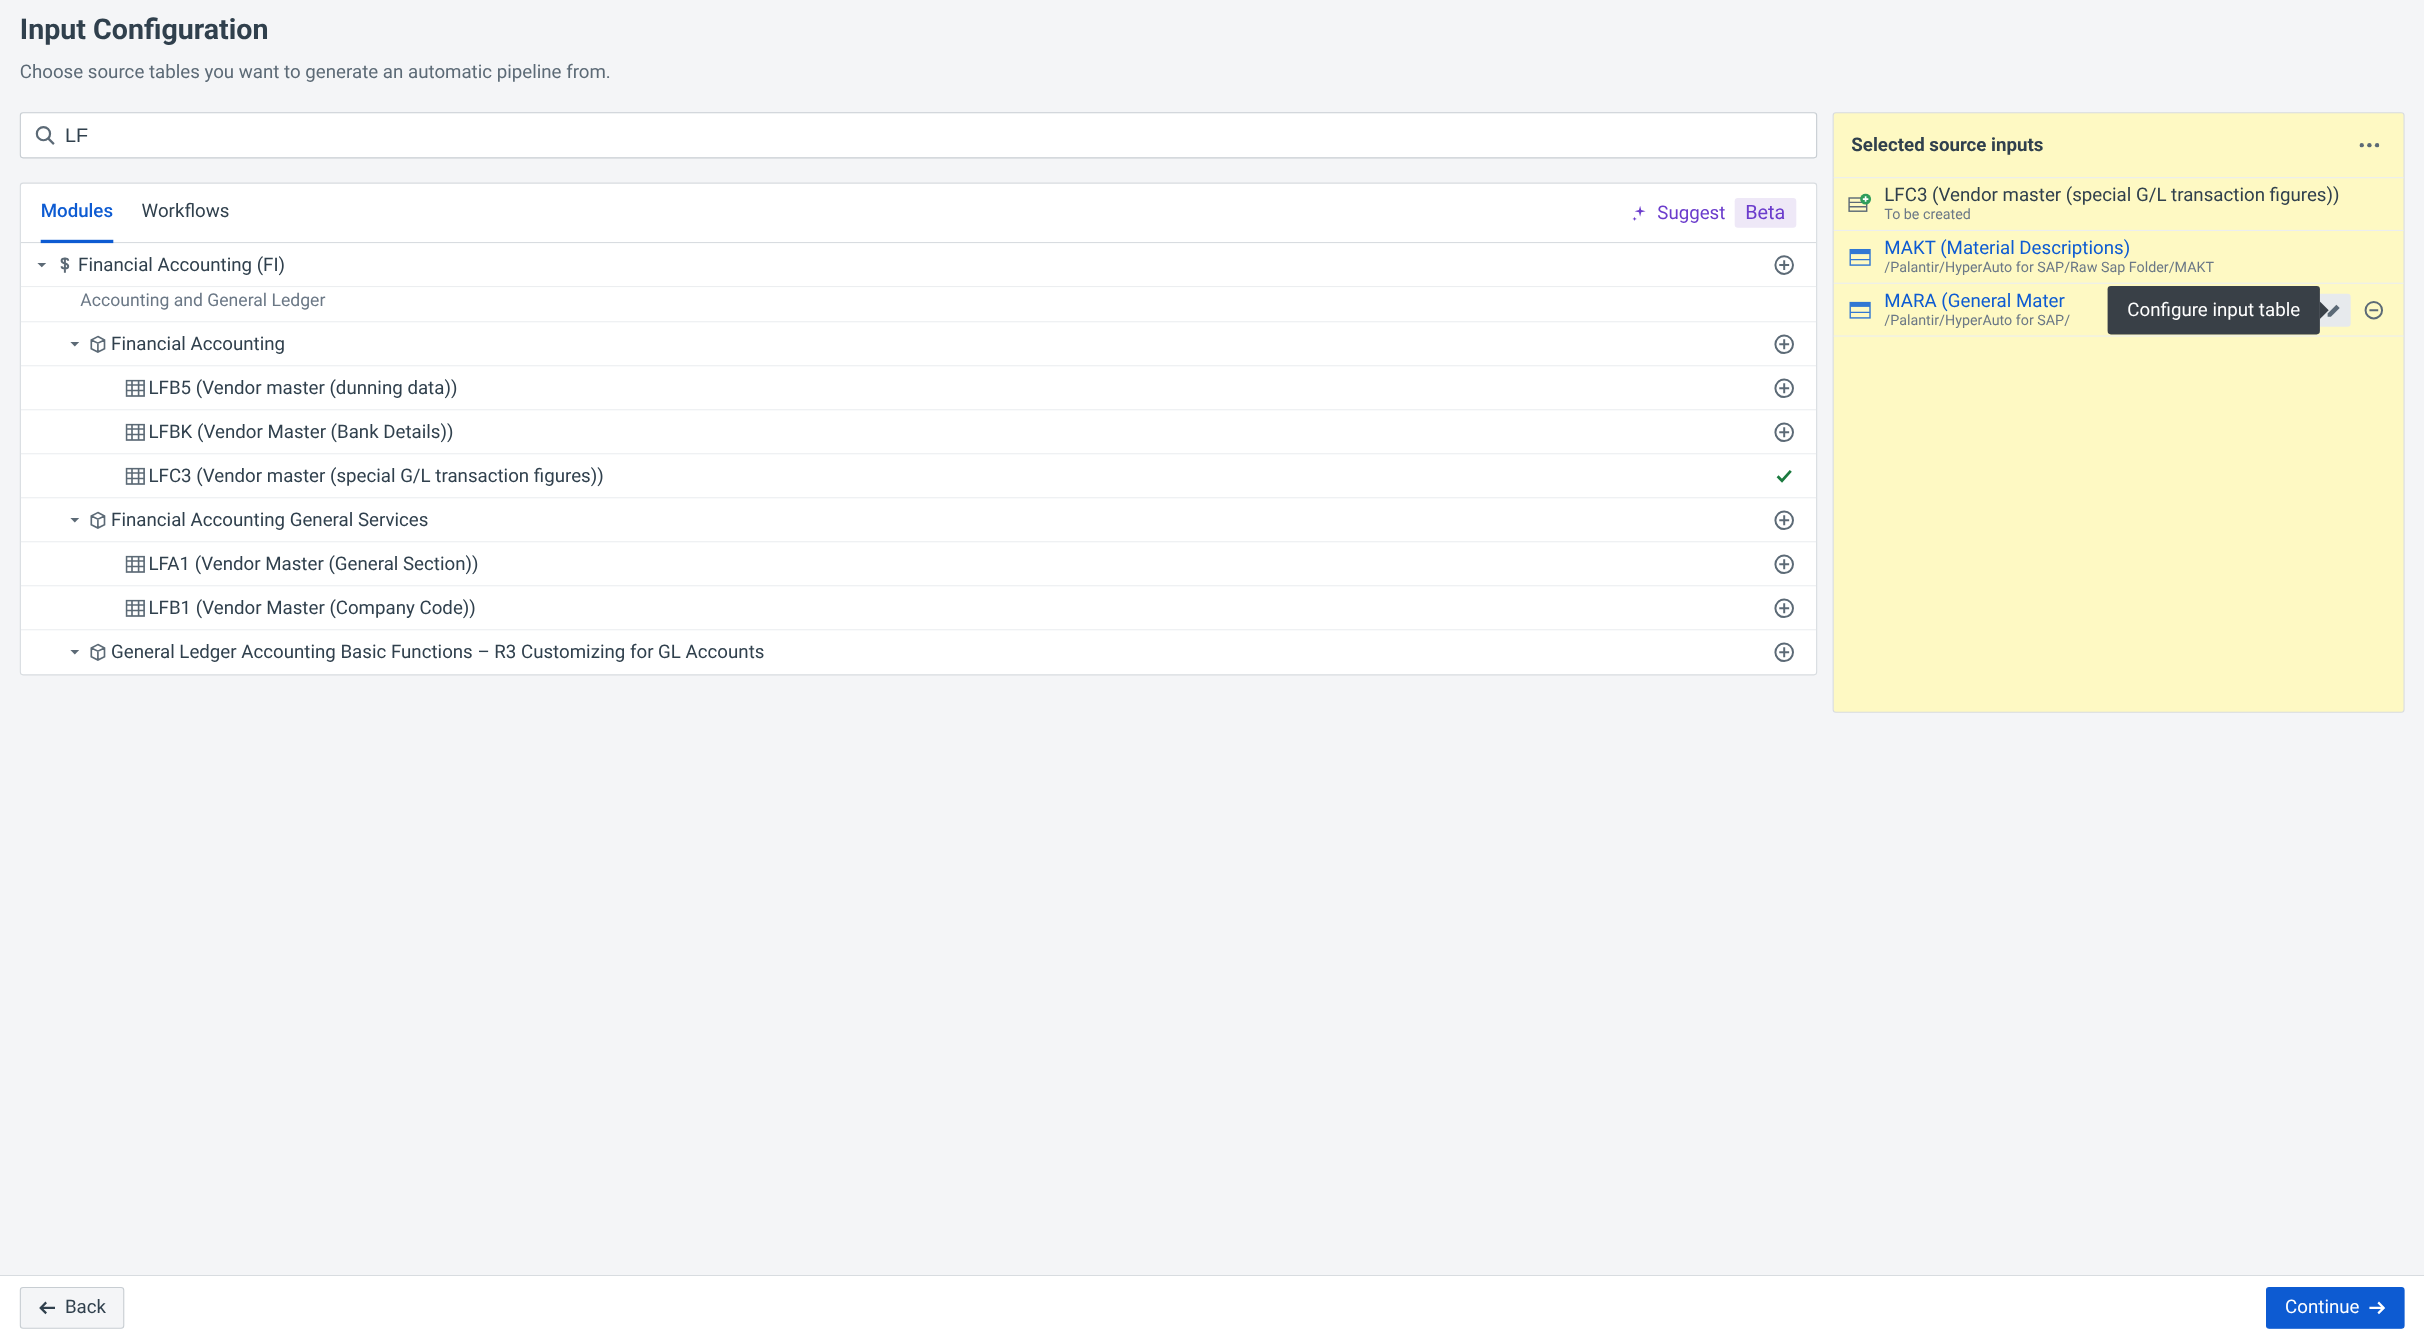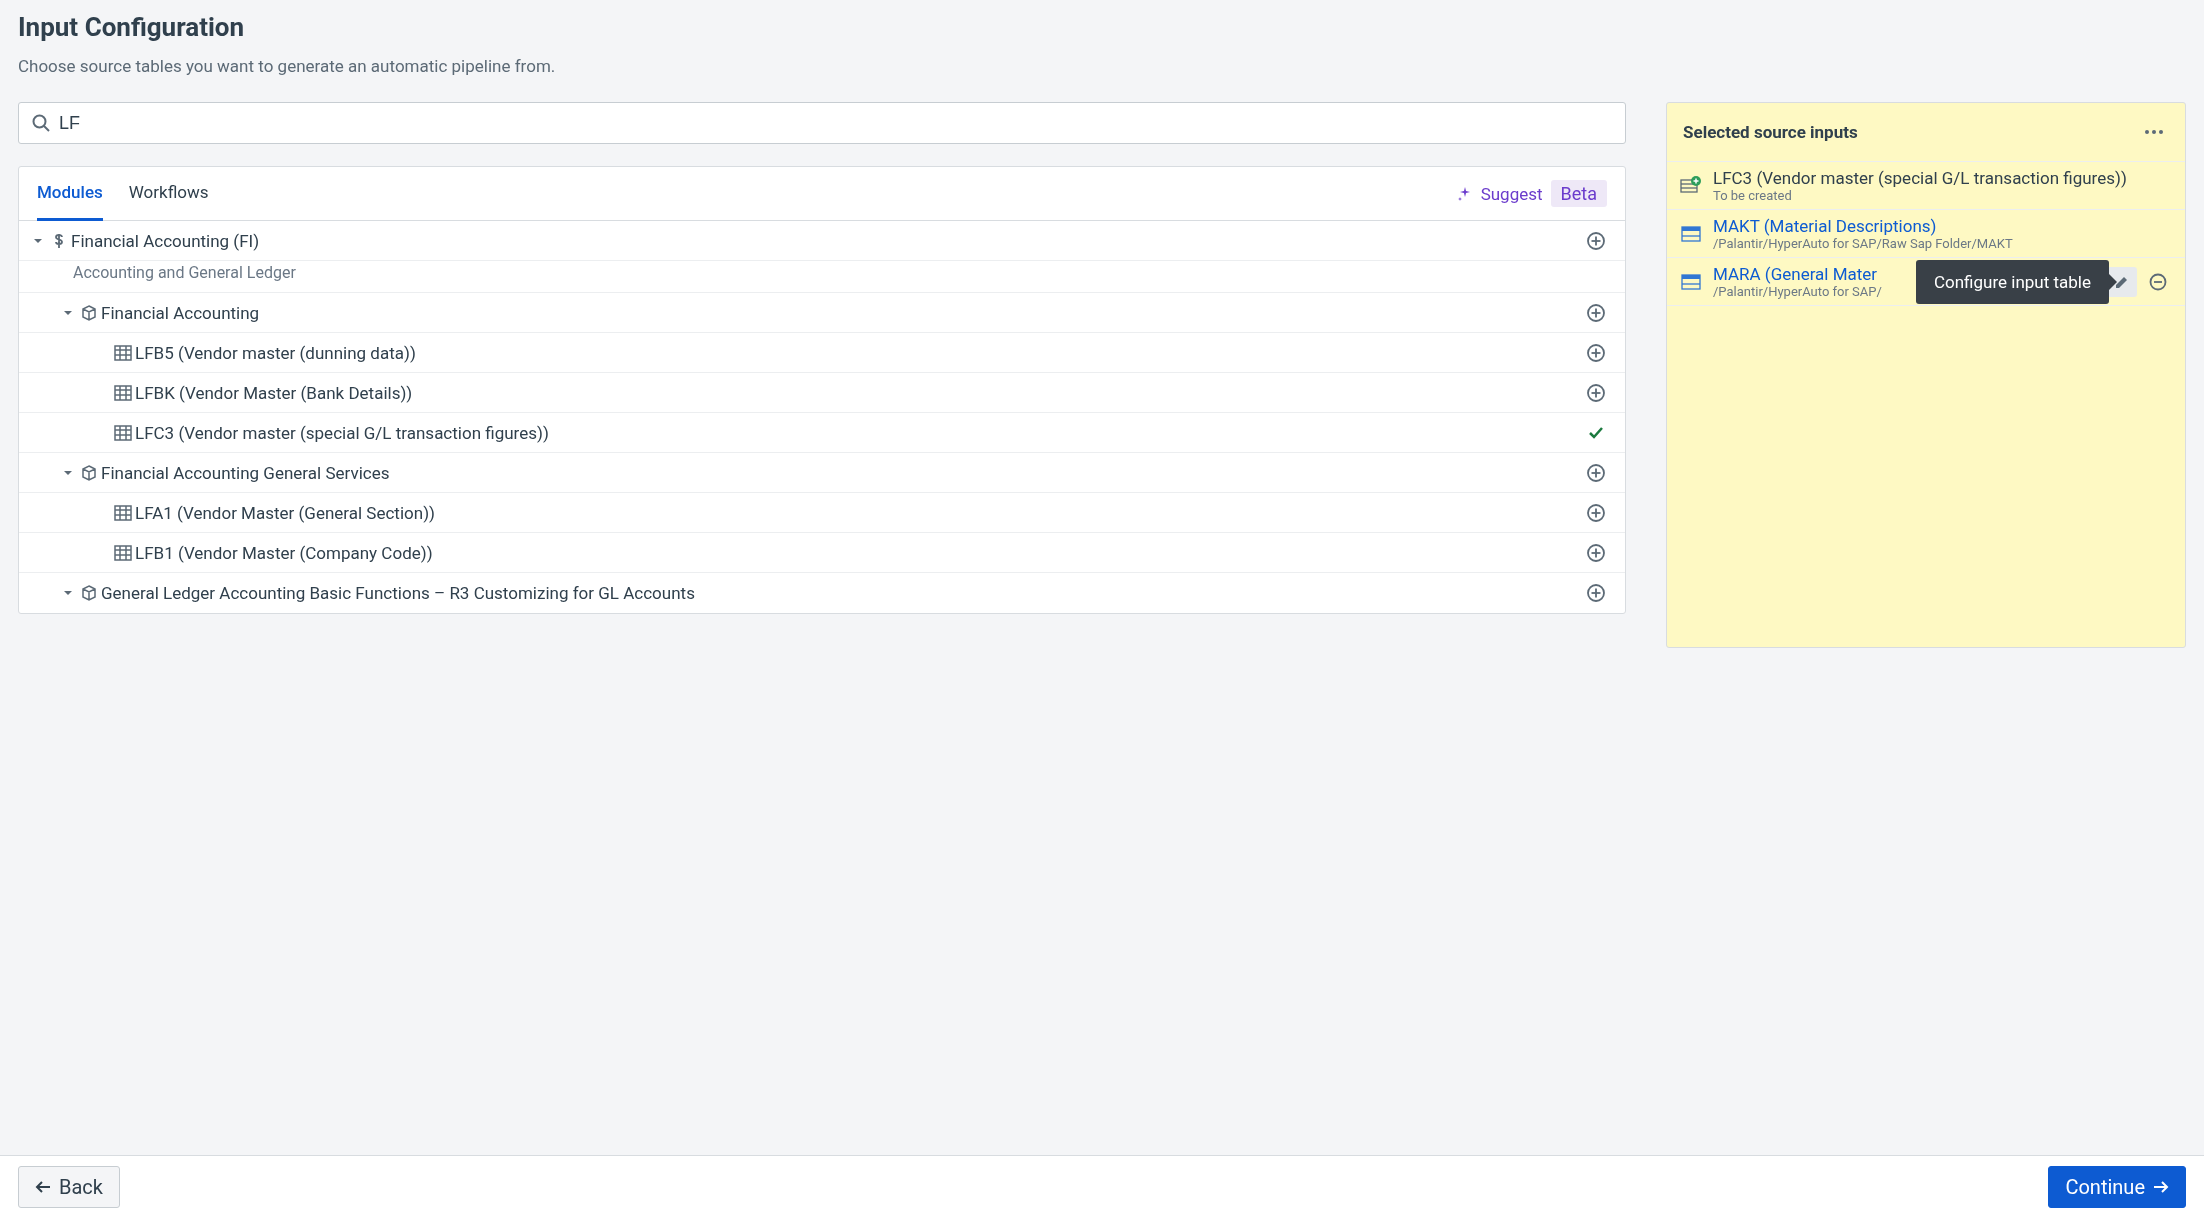--- a/index.html
+++ b/index.html
@@ -16,21 +16,21 @@
   font-size: 26px;
   font-weight: 700;
   margin-bottom: 14px;
   color: #30404d;
 }
 .subtitle {
   font-size: 17px;
   color: #5c6a76;
   margin-bottom: 26px;
 }
-.content-row { display: flex; gap: 40px; align-items: flex-start; }
+.content-row { display: flex; gap: 14px; align-items: flex-start; }
 .left-col { flex: 1; }
 .right-col { width: 520px; }
 
 .search-wrapper {
   display: flex; align-items: center;
   background: #fff; border: 1px solid #c7cdd2; border-radius: 3px;
   padding: 6px 12px; height: 42px;
   margin-bottom: 22px;
 }
 .search-wrapper svg { flex-shrink: 0; margin-right: 8px; color: #5c6a76; }
@@ -127,21 +127,21 @@
 }
 .right-footer b { font-weight:700; }
 
 .bottom-bar {
   position: fixed; left:0; right:0; bottom:0;
   background:#fff; border-top:1px solid #d8dce0;
   padding:10px 18px; display:flex; justify-content:space-between; align-items:center;
 }
 .btn {
   display:inline-flex; align-items:center; gap:8px;
-  padding:8px 16px; border-radius:3px; font-size:20px; cursor:pointer;justify-content:space-between;
+  padding:8px 16px; border-radius:3px; font-size:17px; cursor:pointer;justify-content:space-between;
 }
 .btn-secondary { background:#f4f5f7; border:1px solid #c7cdd2; color:#30404d;}
 .btn-primary { background:#0d5bd2; color:#fff; border:1px solid #0d5bd2; }
 
 svg { display:block; }
 .spacer { height: 80px; }
 </style>
 </head>
 <body>
 

